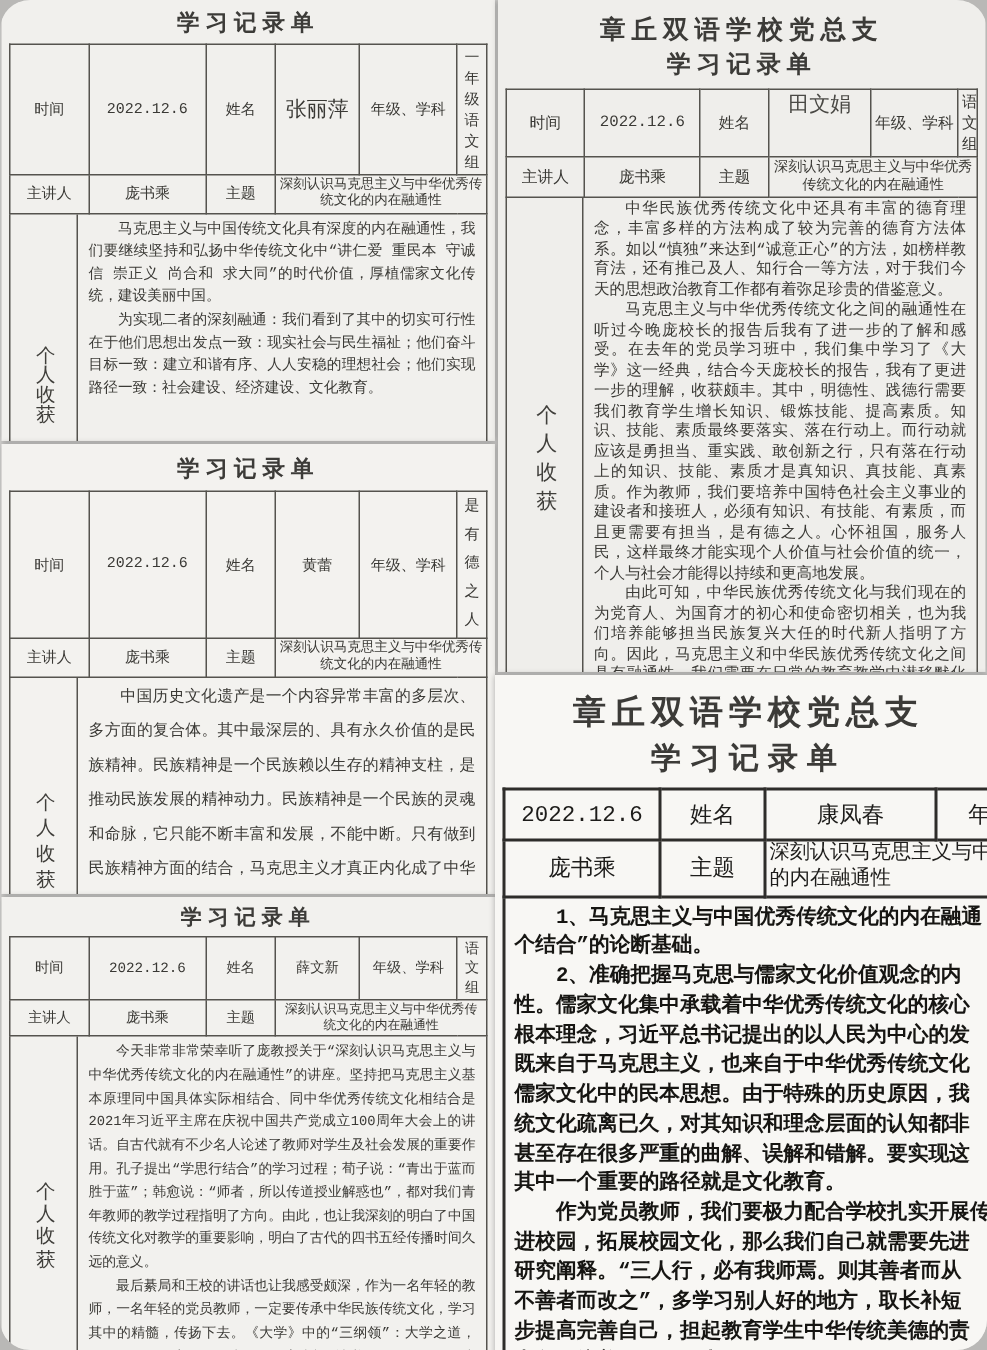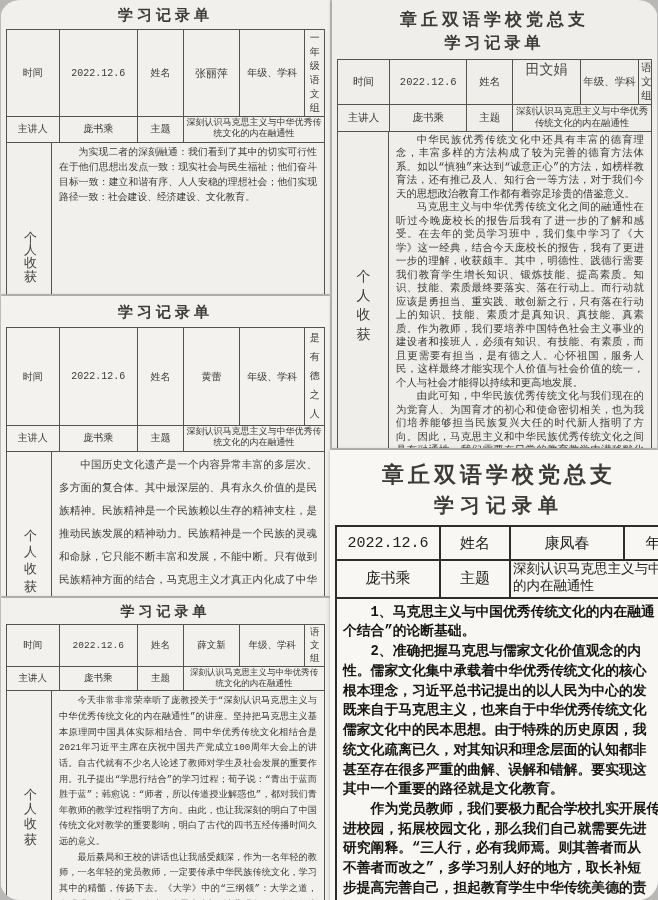--- a/index.html
+++ b/index.html
@@ -61,37 +61,38 @@
 <div class="canvas">
 
   <section class="doc doc-a">
     <div class="title">学习记录单</div>
     <table class="meta">
       <tbody>
           <tr>
         <td style="width:15%">时间</td>
         <td style="width:23%">2022.12.6</td>
         <td style="width:13%">姓名</td>
-        <td style="width:16%;font-size:11px">张丽萍</td>
+        <td style="width:16%;font-size:14px">张丽萍</td>
         <td style="width:19%">年级、学科</td>
         <td>一年级语文组</td>
       </tr>
       <tr>
         <td>主讲人</td>
         <td>庞书乘</td>
         <td>主题</td>
         <td class="topic" colspan="3">深刻认识马克思主义与中华优秀传统文化的内在融通性</td>
       </tr>
     </tbody>
       </table>
     <div class="bodyrow" style="height:208px">
       <div class="gaincell">
         <span class="gain">个人收获</span>
       </div>
       <div class="text">
+        <p>马克思主义与中国传统文化具有深度的内在融通性，我们要继续坚持和弘扬中华传统文化中“讲仁爱 重民本 守诚信 崇正义 尚合和 求大同”的时代价值，厚植儒家文化传统，建设美丽中国。</p>
         <p>为实现二者的深刻融通：我们看到了其中的切实可行性在于他们思想出发点一致：现实社会与民生福祉；他们奋斗目标一致：建立和谐有序、人人安稳的理想社会；他们实现路径一致：社会建设、经济建设、文化教育。</p>
 
       </div>
     </div>
   </section>
 
   <section class="doc doc-b">
     <div class="title">学习记录单</div>
     <table class="meta">
       <tbody>

